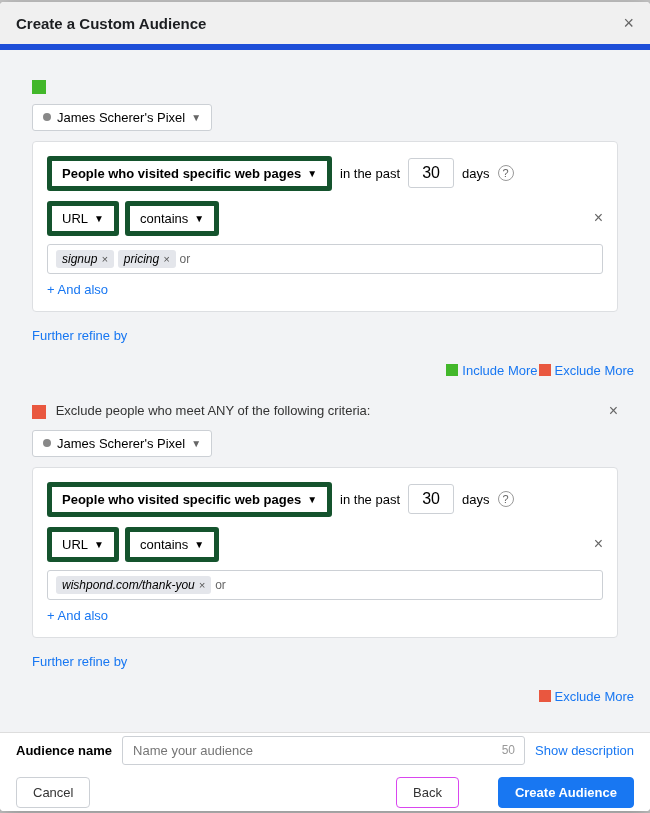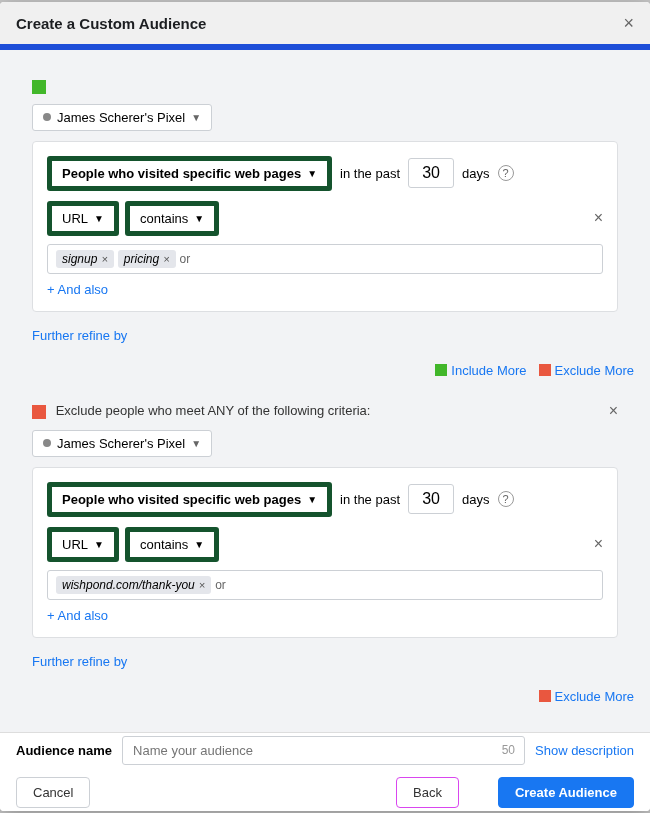--- a/index.html
+++ b/index.html
@@ -193,21 +193,21 @@
     .further-refine {
       color: #1877f2;
       cursor: pointer;
       font-size: 13px;
       margin-top: 8px;
       display: inline-block;
     }
     .action-row {
       display: flex;
       justify-content: flex-end;
-      gap: 12px;
+      gap: 1px;
       margin: 8px 0 12px;
     }
     .action-link {
       color: #1877f2;
       cursor: pointer;
       font-size: 13px;
       display: inline-flex;
       align-items: center;
       gap: 4px;
     }

